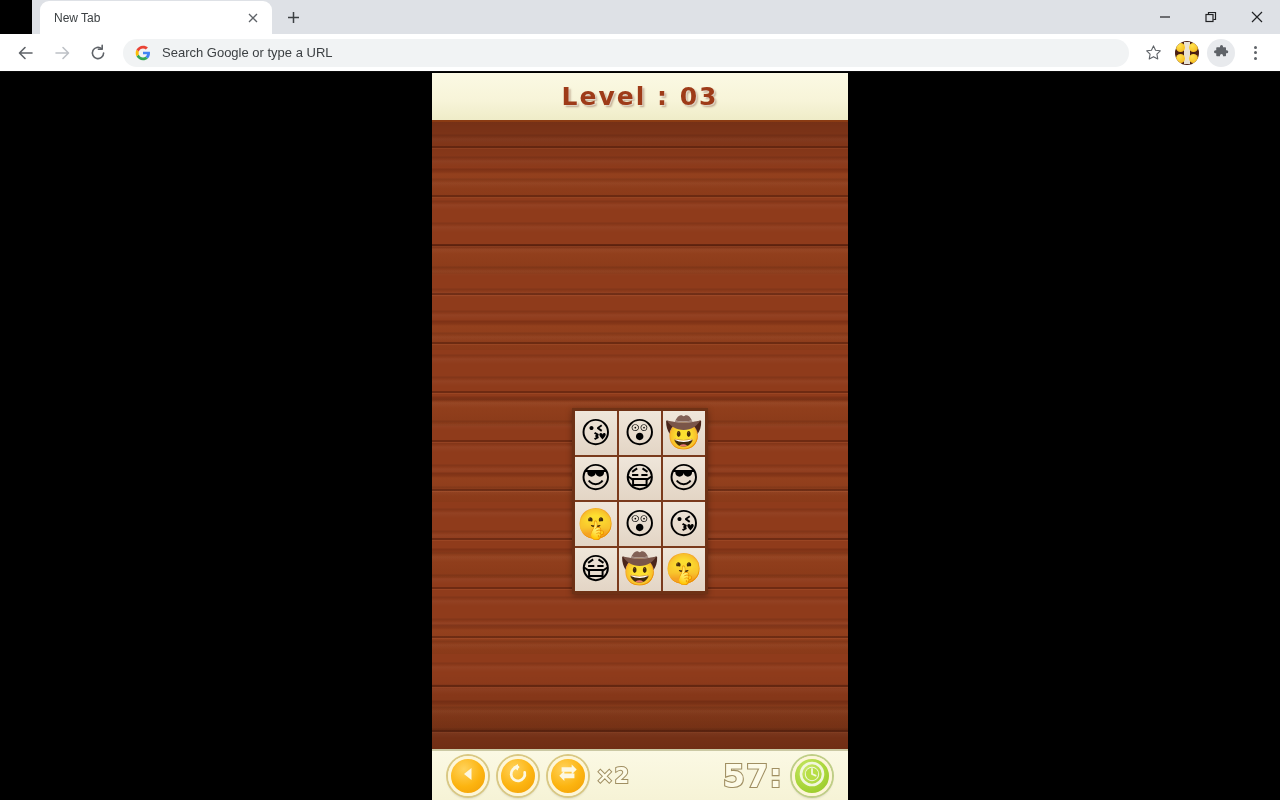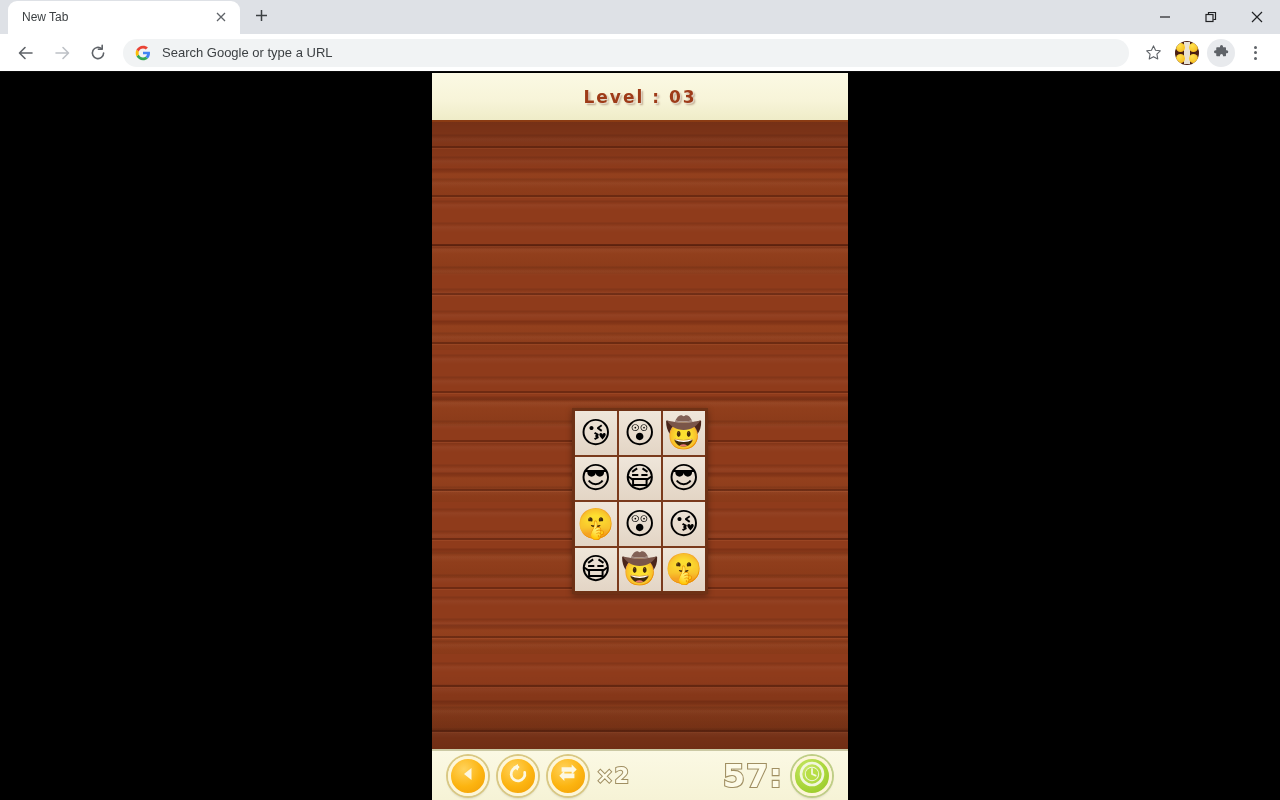--- a/index.html
+++ b/index.html
@@ -8,21 +8,21 @@
     overflow: hidden;
     font-family: "Liberation Sans", sans-serif;
     background: #000;
   }
 
   
   .browser { width: 1280px; height: 800px; position: relative; background: #000; }
 
   .tabstrip {
     height: 34px; background: #dee1e6;
-    display: flex; align-items: center; position: relative;
+    display: flex; align-items: flex-end; position: relative; margin-left: 32px;
   }
   .tab {
     width: 232px; height: 33px; margin-left: 8px;
     background: #fff; border-radius: 9px 9px 0 0;
     display: flex; align-items: center; padding: 0 10px 0 14px;
     position: relative;
   }
   .tab-title {
     flex: 1; font-size: 12px; color: #3c4043;
     white-space: nowrap; overflow: hidden; text-overflow: ellipsis;
@@ -102,21 +102,21 @@
 
   
   .game-header {
     position: absolute; left: 0; top: 0; width: 416px; height: 49px;
     background: linear-gradient(180deg, #fbf9e4 0%, #f7f4d8 60%, #efecc8 100%);
     border-bottom: 2px solid #8a3b13;
     display: flex; align-items: center; justify-content: center;
   }
   .level-text {
     font-family: "DejaVu Sans", sans-serif;
-    font-size: 17px; font-weight: bold; letter-spacing: 2px;
+    font-size: 25px; font-weight: bold; letter-spacing: 2px;
     color: #9e3b18;
     text-shadow: 1px 1px 0 rgba(255,255,255,.45), 2px 2px 2px rgba(90,30,5,.35);
   }
 
   
   .board {
     position: absolute; left: 0; top: 49px; width: 416px; height: 627px;
     background:
       repeating-linear-gradient(180deg,
         rgba(0,0,0,0.00) 0px,

